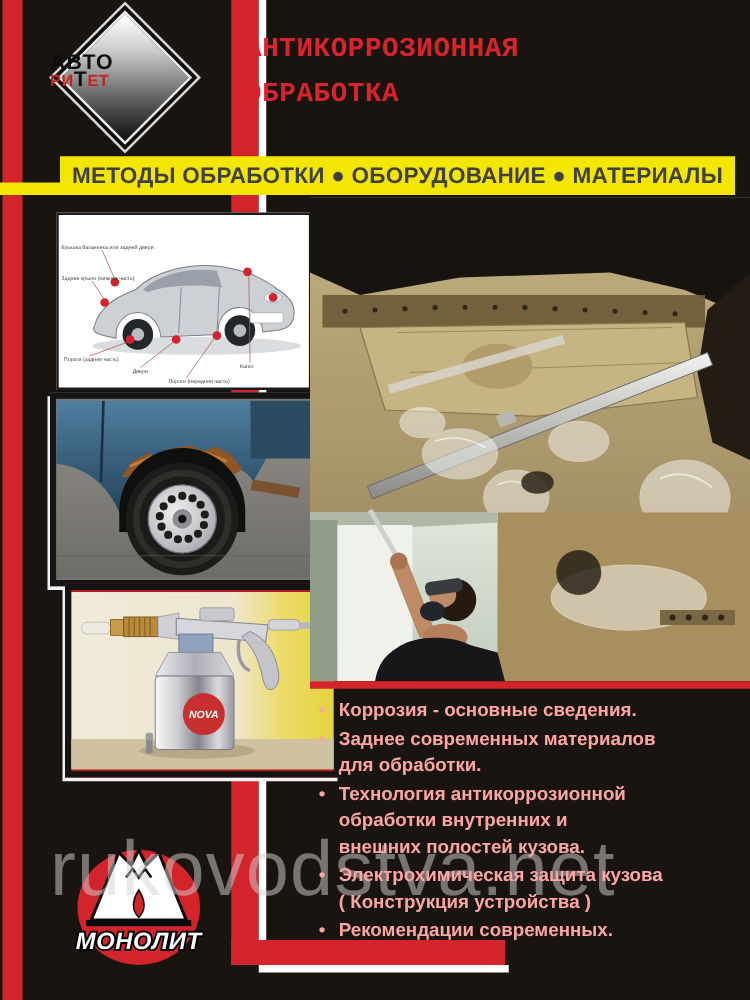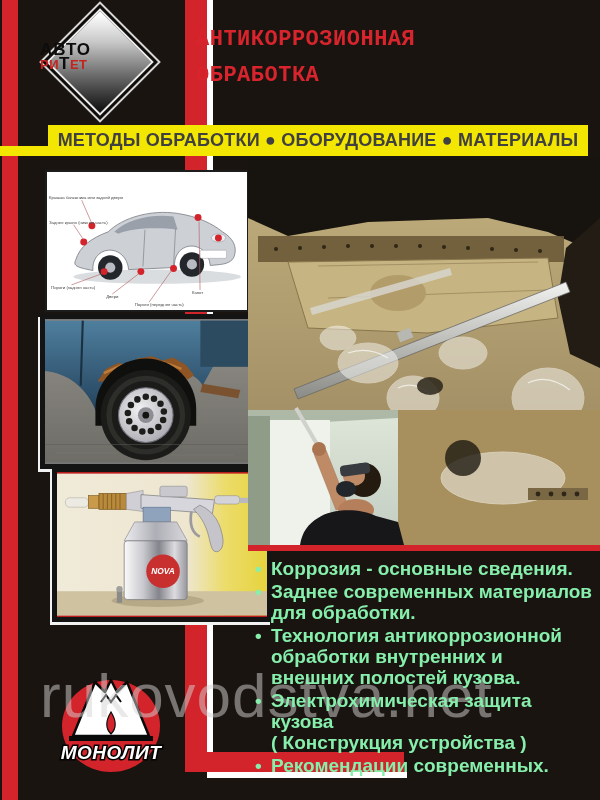--- a/index.html
+++ b/index.html
@@ -41,21 +41,21 @@
   #wheel-box{left:40px;top:314px;width:210px;height:145px;border:5px solid #141414;
     box-shadow:-2px 3px 0 #f2f2f2;background:#777;}
   #spray-box{left:40px;top:467px;width:210px;height:145px;border:5px solid #141414;
     box-shadow:-2px 3px 0 #f2f2f2;background:#b91c1c;margin-left:12px;}
   .photo-box svg{display:block;width:100%;height:100%;}
   
   #main-photo{position:absolute;left:248px;top:158px;width:352px;height:387px;z-index:4;}
   #red-divider{position:absolute;left:248px;top:545px;width:352px;height:6px;background:#d3242b;z-index:4;}
   
   #bullet-list{position:absolute;left:254px;top:558px;width:342px;z-index:6;
-    list-style:none;margin:0;padding:0;color:#86efac;font-weight:bold;font-size:19px;line-height:21px;}
+    list-style:none;margin:0;padding:0;color:#fca5a5;font-weight:bold;font-size:15px;line-height:21px;}
   #bullet-list li{position:relative;padding-left:17px;margin-bottom:2px;}
   #bullet-list li::before{content:"•";position:absolute;left:1px;top:0;}
   #bullet-list span{display:block;}
   
   #watermark{position:absolute;left:40px;top:660px;z-index:5;font-size:62px;
     color:rgba(212,212,212,.5);letter-spacing:1px;white-space:nowrap;text-align:right;}
   
   #publisher-logo{position:absolute;left:55px;top:672px;width:112px;height:100px;z-index:4;}
 </style>
 </head>

